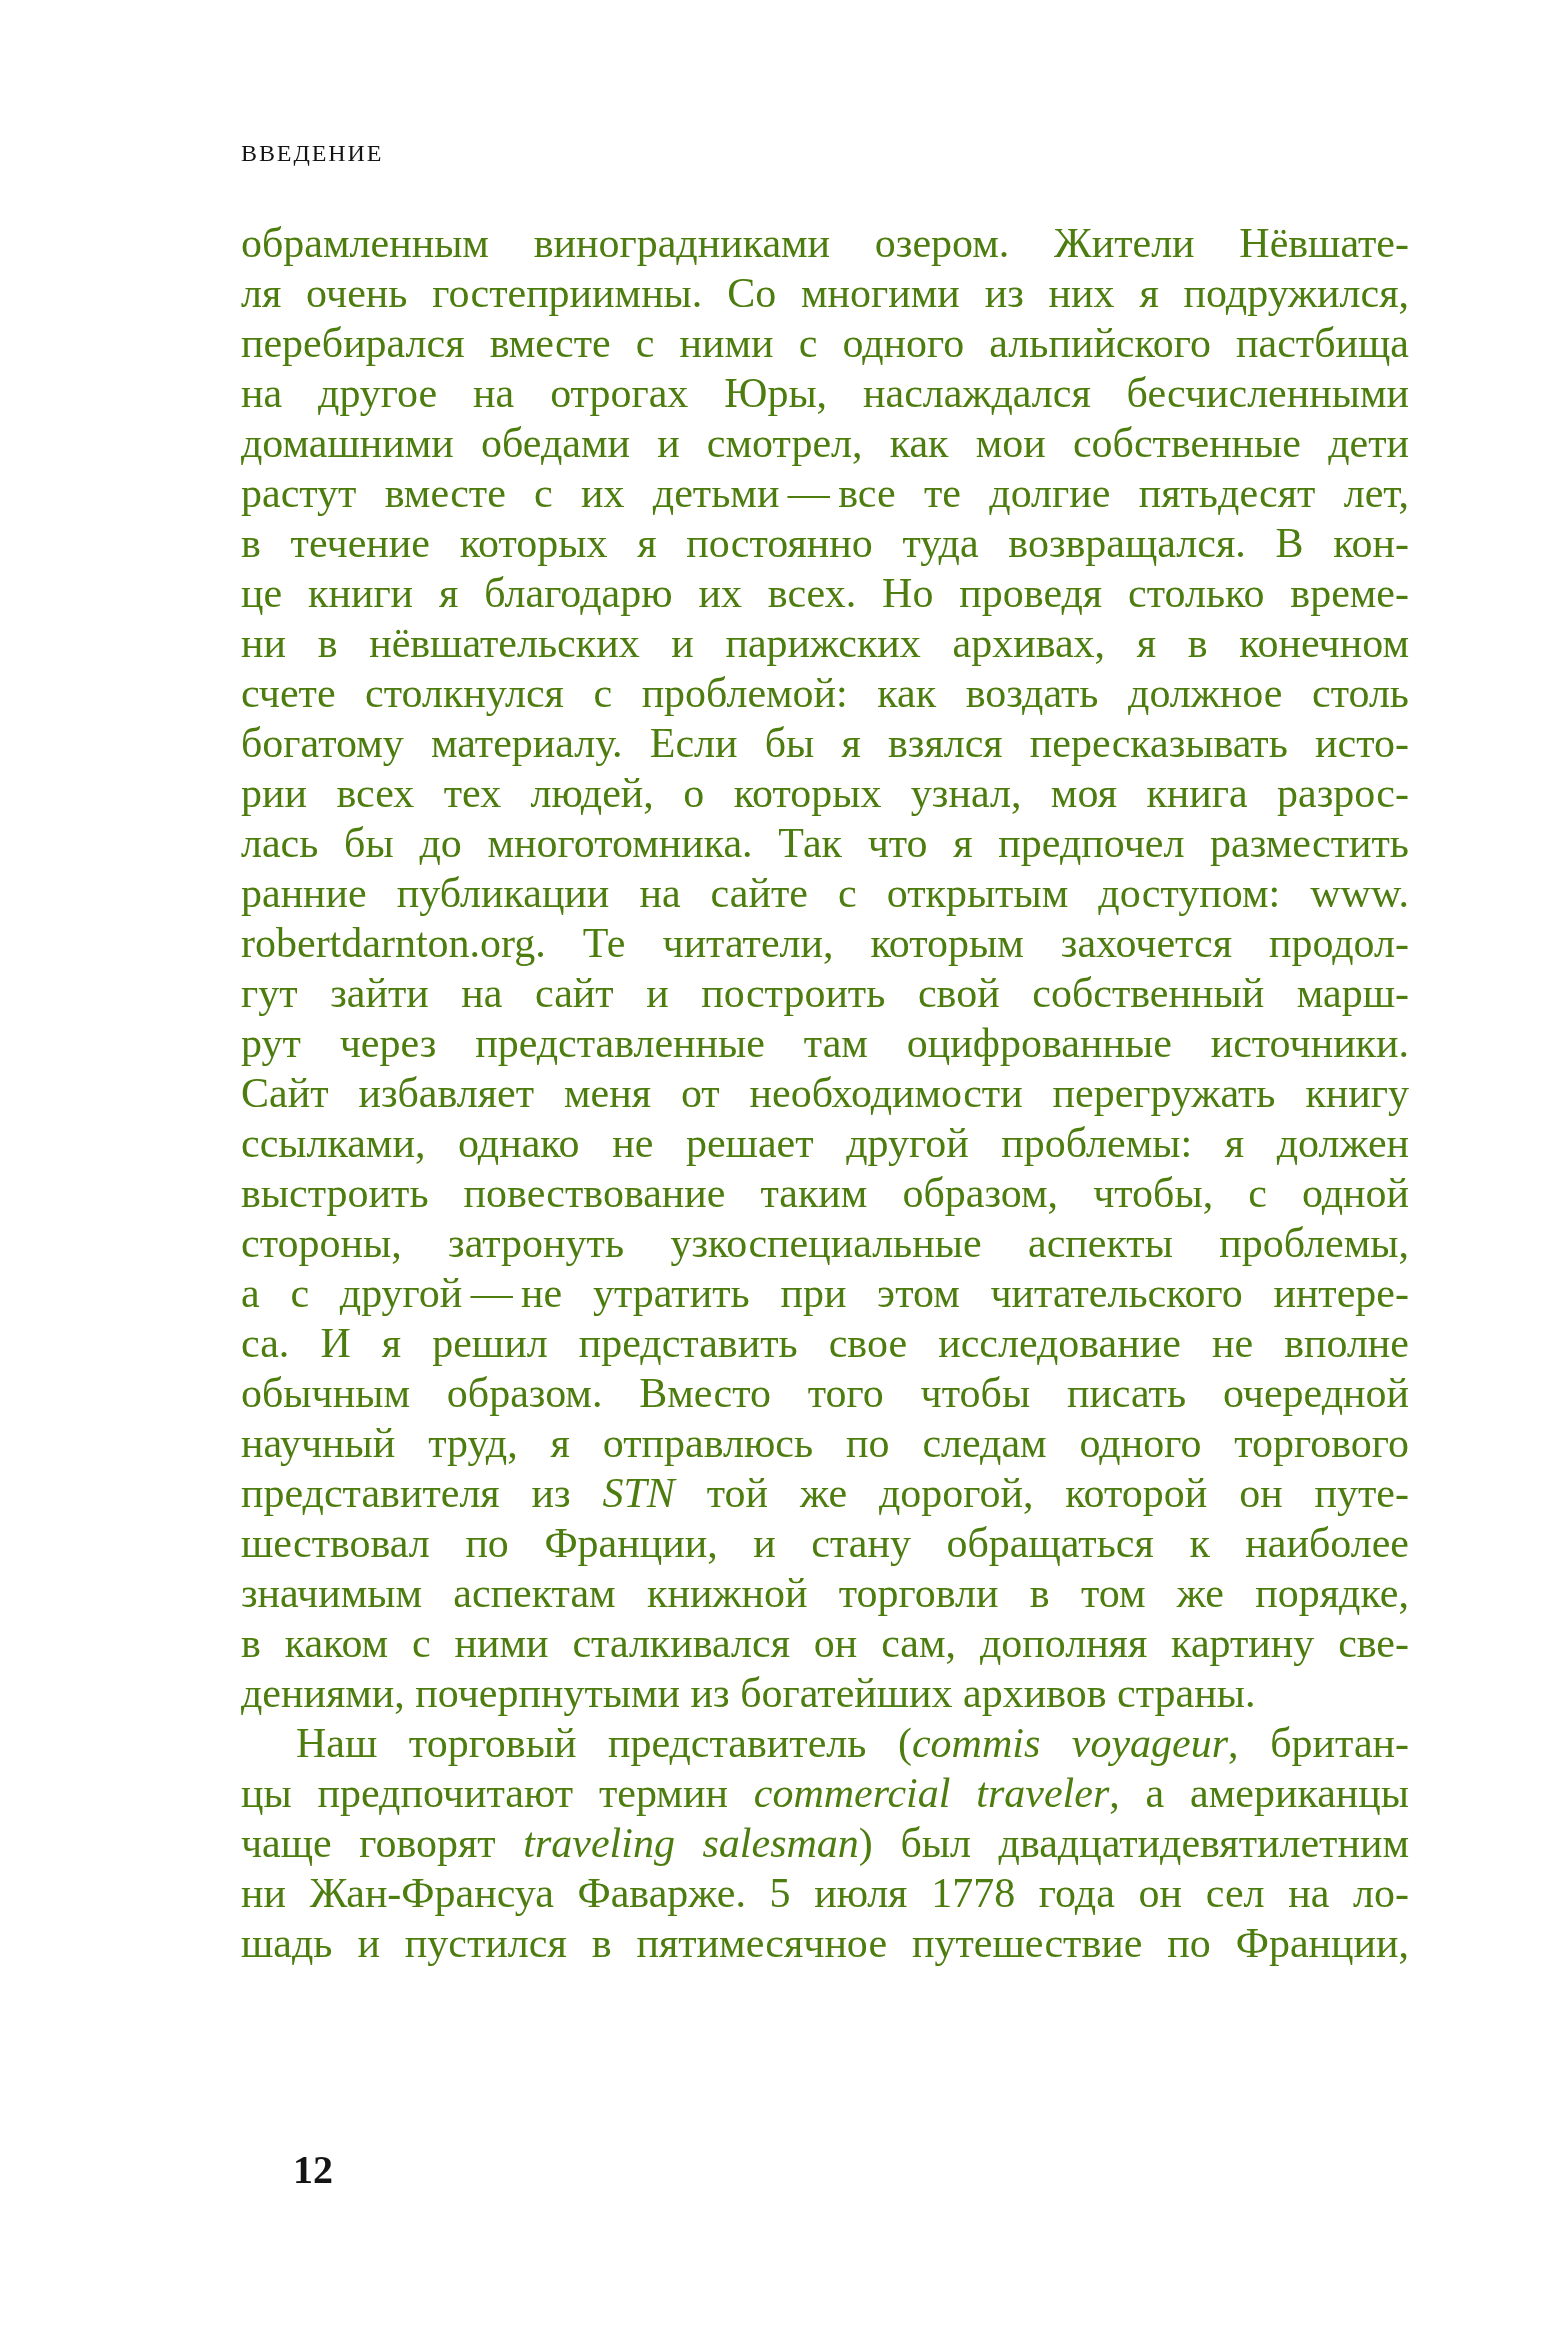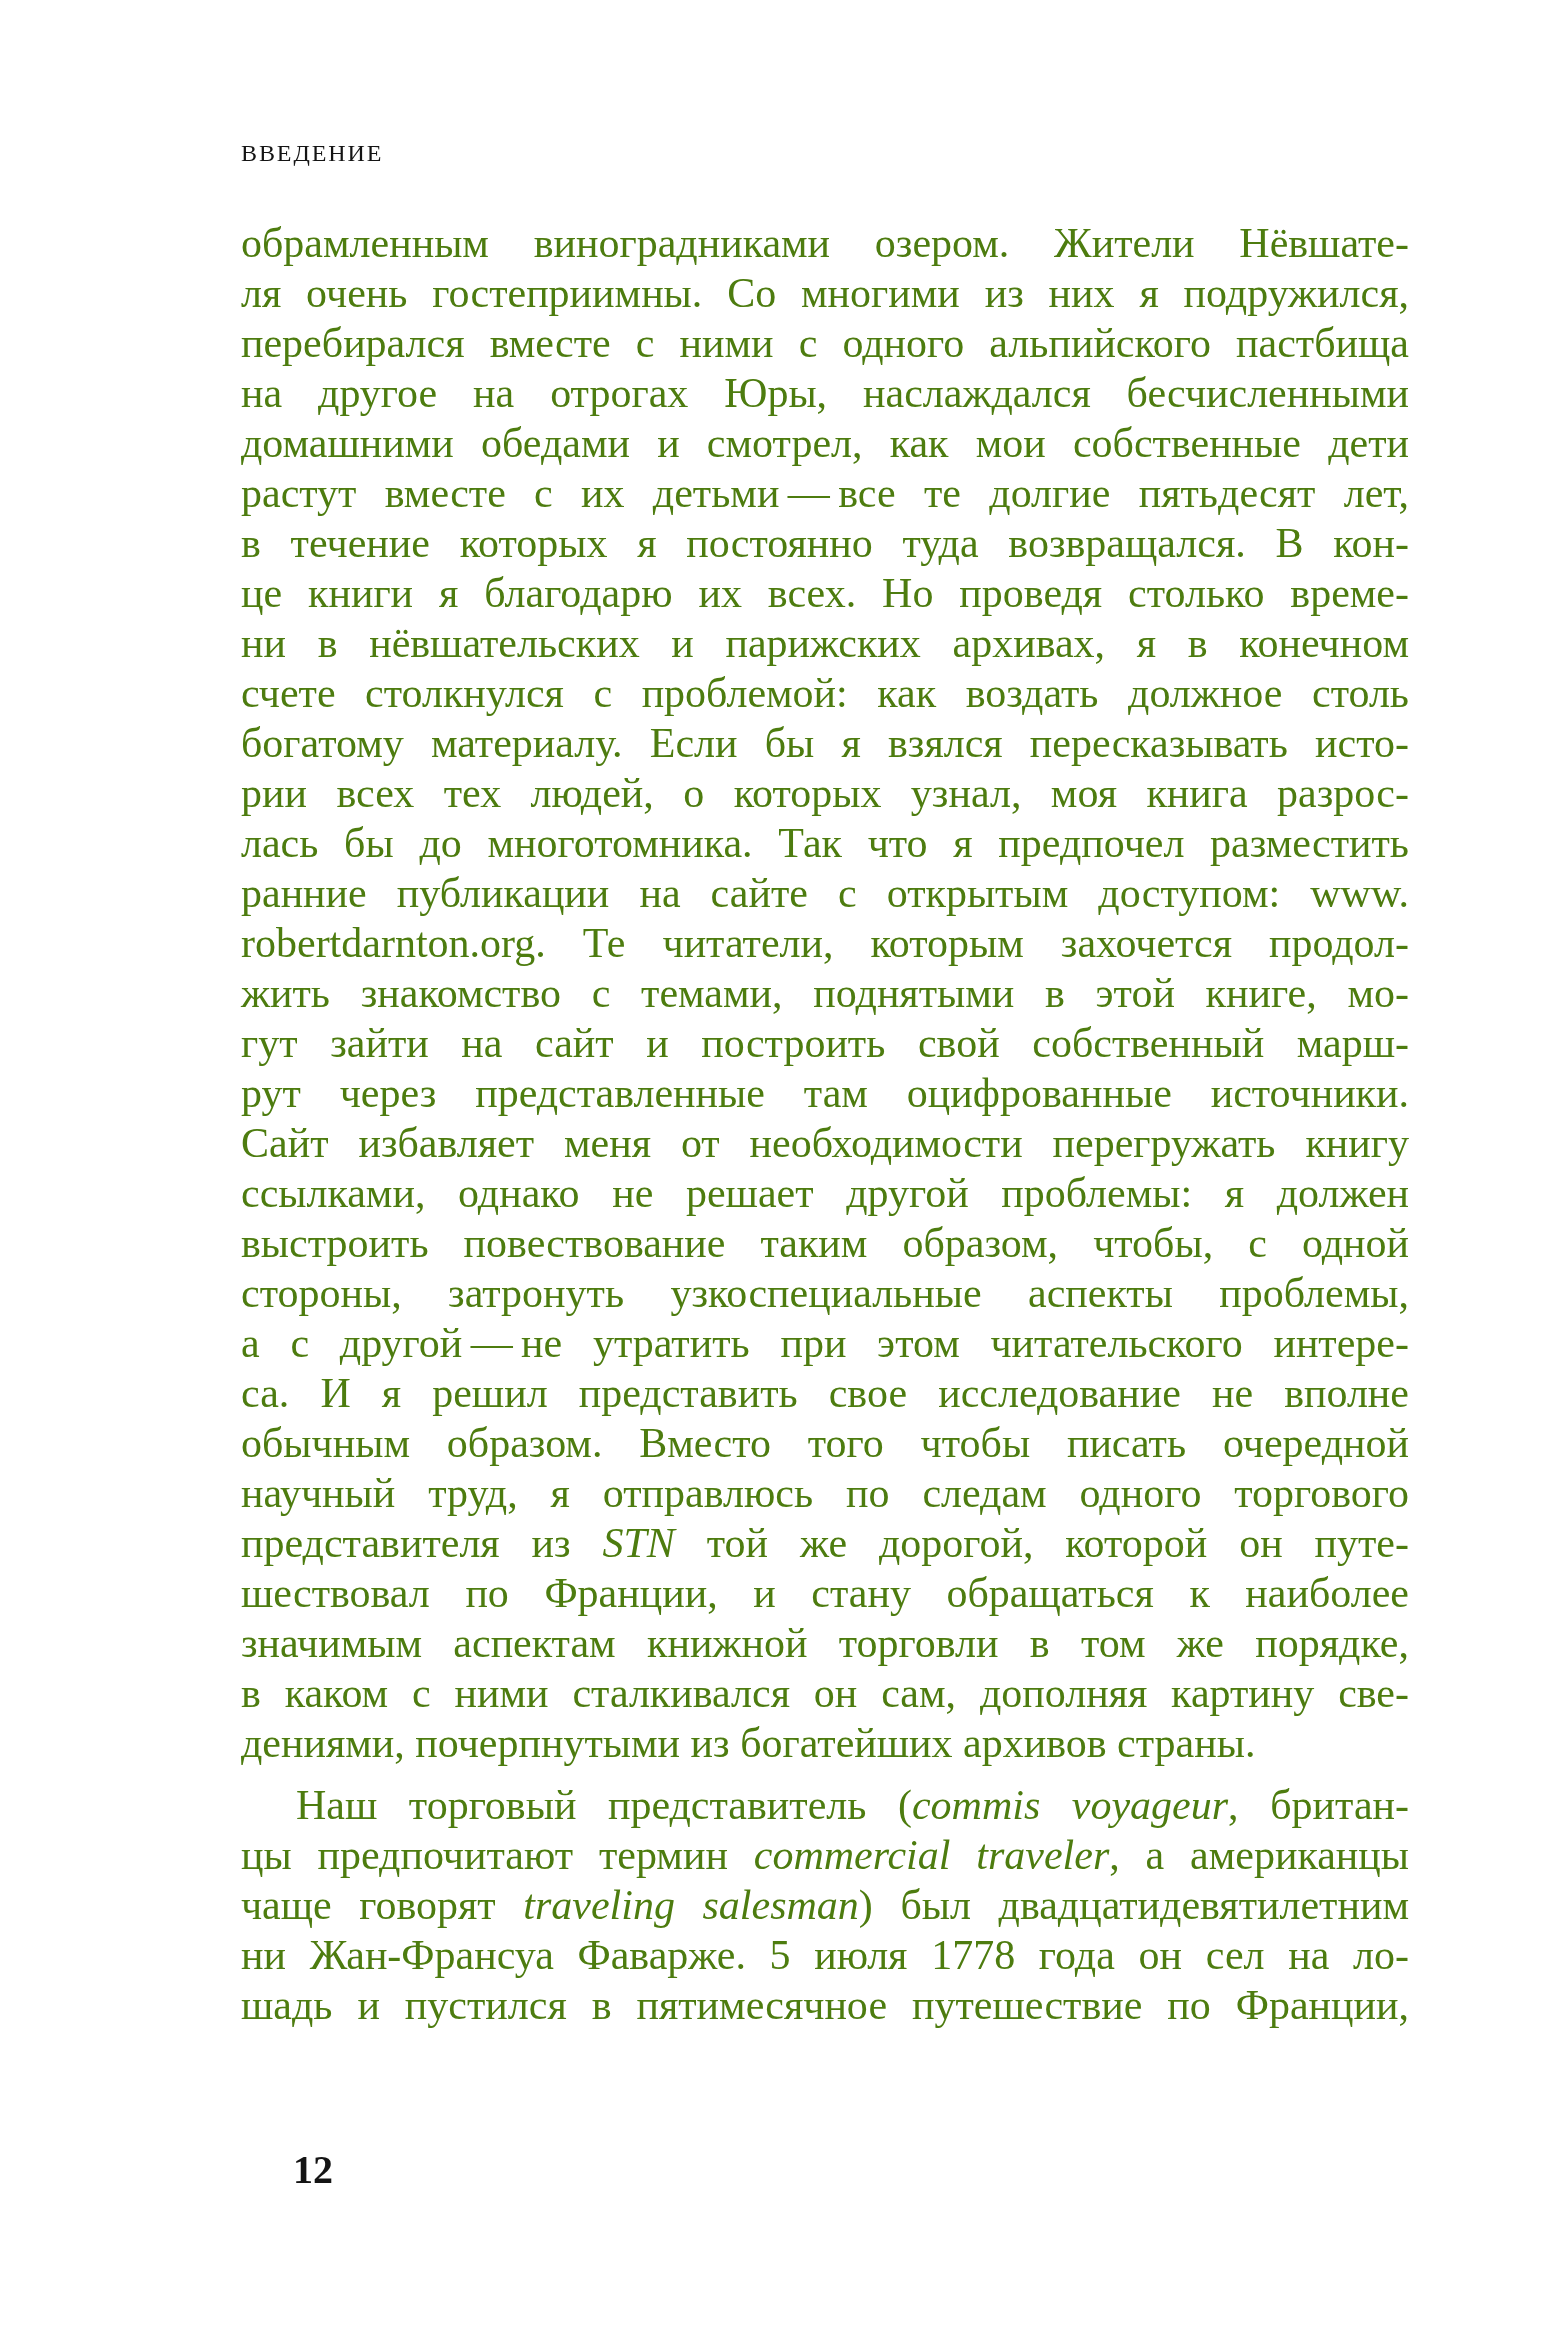--- a/index.html
+++ b/index.html
@@ -37,21 +37,21 @@
     line-height: 50px;
     color: #4d7c0f;
   }
   .line {
     text-align: justify;
     text-align-last: justify;
     white-space: normal;
     height: 50px;
   }
   .line.end { text-align-last: left; }
-  .line.indent { text-indent: 55px; margin-top: 12px; }
+  .line.indent { text-indent: 55px; }
   .it { font-style: italic; }
   .page-number {
     position: absolute;
     left: 293px;
     top: 2150px;
     font-size: 40px;
     line-height: 1;
     color: #141414;
     font-weight: bold;
   }
@@ -71,21 +71,20 @@
       <div class="line"><span>растут вместе с их детьми — все те долгие пятьдесят лет,</span></div>
       <div class="line"><span>в течение которых я постоянно туда возвращался. В кон-</span></div>
       <div class="line"><span>це книги я благодарю их всех. Но проведя столько време-</span></div>
       <div class="line"><span>ни в нёвшательских и парижских архивах, я в конечном</span></div>
       <div class="line"><span>счете столкнулся с проблемой: как воздать должное столь</span></div>
       <div class="line"><span>богатому материалу. Если бы я взялся пересказывать исто-</span></div>
       <div class="line"><span>рии всех тех людей, о которых узнал, моя книга разрос-</span></div>
       <div class="line"><span>лась бы до многотомника. Так что я предпочел разместить</span></div>
       <div class="line"><span>ранние публикации на сайте с открытым доступом: www.</span></div>
       <div class="line"><span>robertdarnton.org. Те читатели, которым захочется продол-</span></div>
-      <div class="line"><span>жить знакомство с темами, поднятыми в этой книге, мо-</span></div>
       <div class="line"><span>гут зайти на сайт и построить свой собственный марш-</span></div>
       <div class="line"><span>рут через представленные там оцифрованные источники.</span></div>
       <div class="line"><span>Сайт избавляет меня от необходимости перегружать книгу</span></div>
       <div class="line"><span>ссылками, однако не решает другой проблемы: я должен</span></div>
       <div class="line"><span>выстроить повествование таким образом, чтобы, с одной</span></div>
       <div class="line"><span>стороны, затронуть узкоспециальные аспекты проблемы,</span></div>
       <div class="line"><span>а с другой — не утратить при этом читательского интере-</span></div>
       <div class="line"><span>са. И я решил представить свое исследование не вполне</span></div>
       <div class="line"><span>обычным образом. Вместо того чтобы писать очередной</span></div>
       <div class="line"><span>научный труд, я отправлюсь по следам одного торгового</span></div>

